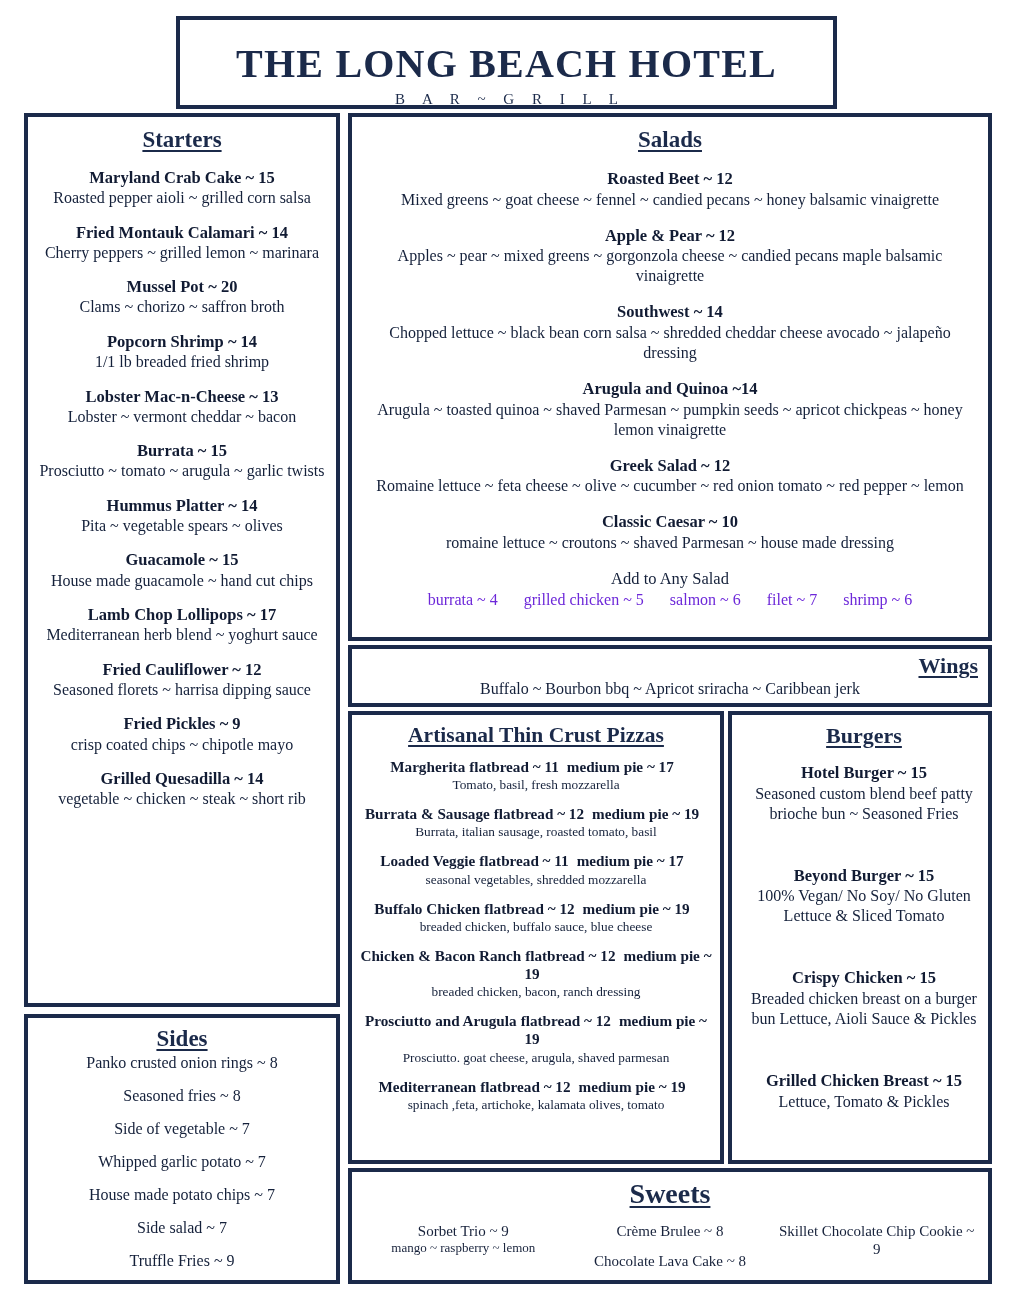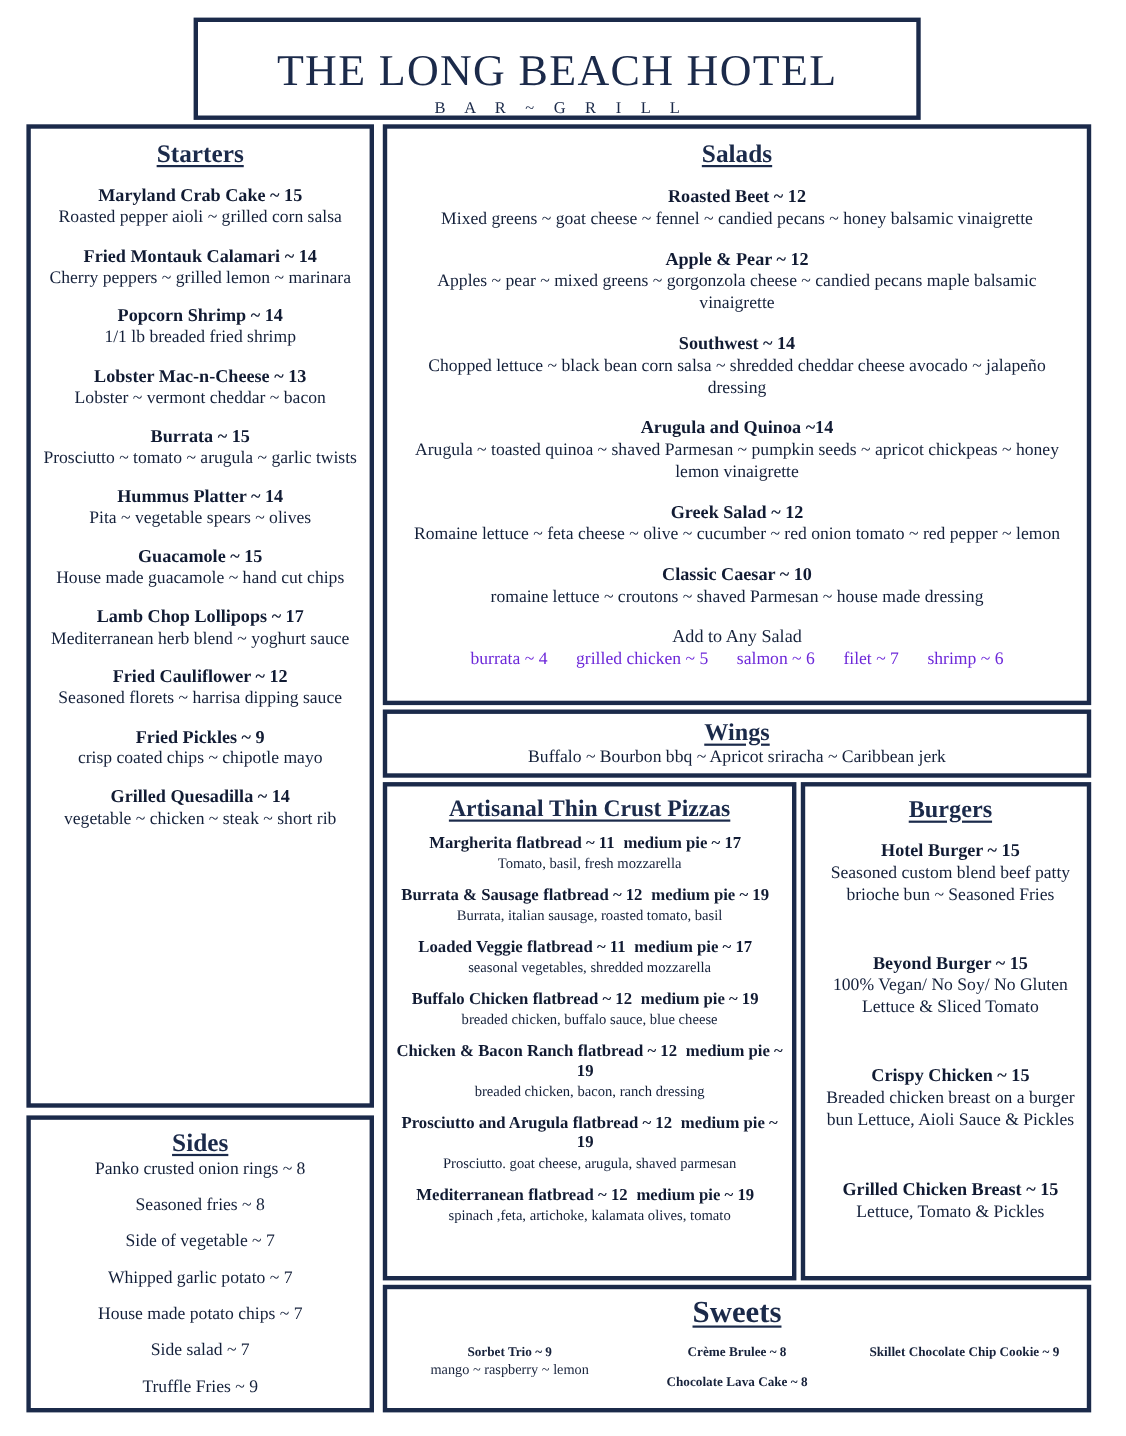--- a/index.html
+++ b/index.html
@@ -24,21 +24,21 @@
   }
   
   #header-box {
     left: 176px; top: 16px; width: 661px; height: 93px;
     display: flex; flex-direction: column;
     align-items: center; justify-content: center;
   }
   #hotel-name {
     font-size: 40px;
     letter-spacing: 1.2px;
-    font-weight: 400;
+    font-weight: 700;
     color: #1b2a4a;
     line-height: 1.05;
     white-space: nowrap;
     margin-top: 26px;
   }
   #hotel-sub {
     font-size: 15px;
     letter-spacing: 7px;
     color: #1b2a4a;
     margin-top: 6px;
@@ -90,21 +90,21 @@
   #salads .ds { font-size: 16px; display: block; }
   #addto { text-align: center; margin-top: 4px; }
   #addto .atitle { font-size: 16.5px; color: #14203a; }
   #addto .arow { font-size: 16px; color: #6d28d9; margin-top: 2px; }
   #addto .arow span { margin: 0 13px; white-space: nowrap; }
   
   #wings {
     left: 348px; top: 645px; width: 644px; height: 62px;
     padding: 4px 10px 0 10px;
   }
-  #wings .sec-title { font-size: 22px; margin-bottom: 1px; }
+  #wings .sec-title { font-size: 22px; margin-bottom: 1px; text-align: right; }
   #wings .wrow { text-align: center; font-size: 16px; color: #14203a; }
   
   #pizzas {
     left: 348px; top: 711px; width: 376px; height: 453px;
     padding: 8px 8px 0 8px;
   }
   #pizzas .sec-title { font-size: 21.5px; margin-bottom: 10px; }
   #pizzas .item { margin-bottom: 12px; line-height: 1.2; }
   #pizzas .nm { font-size: 15.2px; display: block; }
   #pizzas .nm .dish { margin-right: 4px; }
@@ -120,21 +120,21 @@
   #burgers .nm { font-size: 16.5px; display: block; }
   #burgers .ds { font-size: 16px; display: block; }
   
   #sweets {
     left: 348px; top: 1168px; width: 644px; height: 116px;
     padding: 6px 8px 0 8px;
   }
   #sweets .sec-title { font-size: 28px; margin-bottom: 12px; }
   #sweets-cols { display: flex; align-items: flex-start; }
   #sweets-cols > div { flex: 1; text-align: center; }
-  #sweets .nm { font-size: 12px; font-weight: bold; display: block; line-height: 1.22; }
+  #sweets .nm { font-size: 15px; font-weight: normal; display: block; line-height: 1.22; }
   #sweets .ds { font-size: 13px; display: block; line-height: 1.25; }
   #sweets .extra { margin-top: 12px; }
 </style>
 </head>
 <body>
 
 <div id="page">
 
   <div class="panel" id="header-box">
     <div id="hotel-name">THE LONG BEACH HOTEL</div>
@@ -143,20 +143,24 @@
 
   <div class="panel" id="starters">
     <div class="sec-title">Starters</div>
     <div class="item">
         <span class="nm">Maryland Crab Cake ~ 15</span>
         <span class="ds">Roasted pepper aioli ~ grilled corn salsa</span>
       </div>
     <div class="item">
         <span class="nm">Fried Montauk Calamari ~ 14</span>
         <span class="ds">Cherry peppers ~ grilled lemon ~  marinara</span>
+      </div>
+    <div class="item">
+        <span class="nm">Mussel Pot ~ 20</span>
+        <span class="ds">Clams ~ chorizo ~ saffron broth</span>
       </div>
     <div class="item">
         <span class="nm">Popcorn Shrimp ~ 14</span>
         <span class="ds">1/1 lb breaded fried shrimp</span>
       </div>
     <div class="item">
         <span class="nm">Lobster Mac-n-Cheese ~ 13</span>
         <span class="ds">Lobster ~ vermont cheddar ~ bacon</span>
       </div>
     <div class="item">

